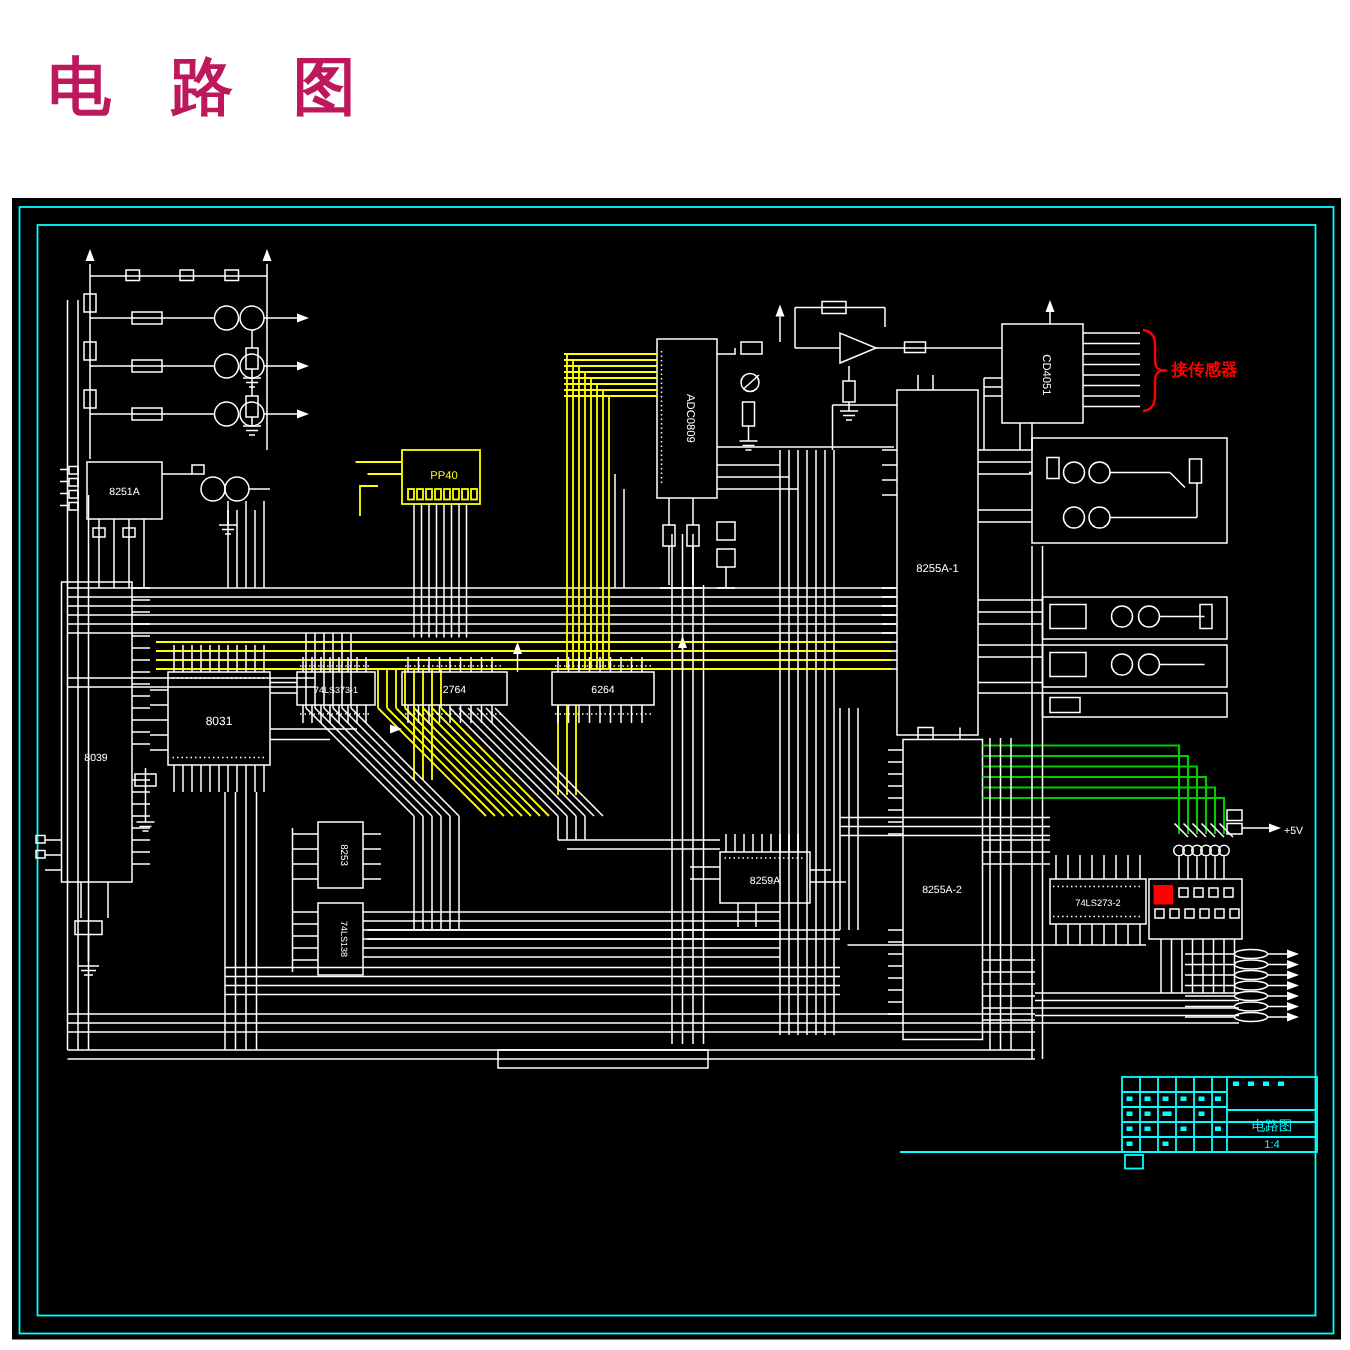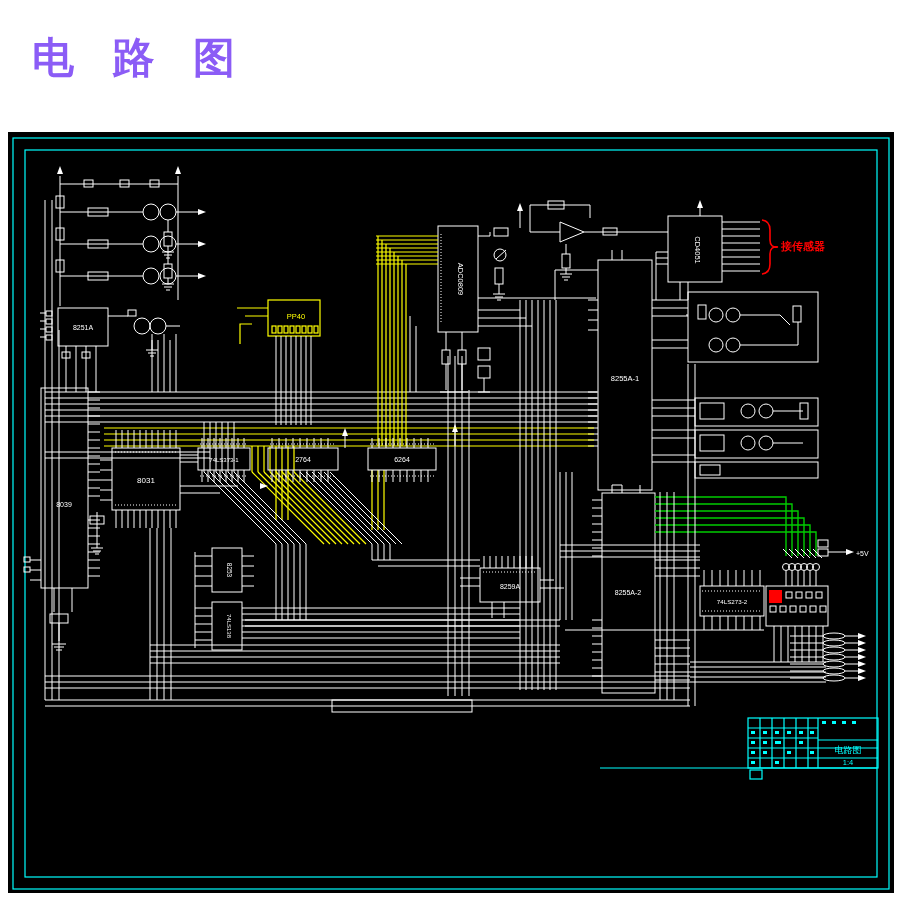--- a/index.html
+++ b/index.html
@@ -1,18 +1,18 @@
 <!DOCTYPE html>
 <html><head>
 <meta charset="utf-8">
 <style>
   html,body{margin:0;padding:0;background:#fff;width:900px;height:900px;overflow:hidden;}
   .page{position:relative;width:900px;height:900px;background:#ffffff;font-family:"Liberation Sans",sans-serif;}
-  .doc-title{position:absolute;left:32px;top:30px;font-family:Liberation Serif, serif;font-weight:bold;
-             font-size:42px;letter-spacing:14px;color:#8b5cf6;}
+  .doc-title{position:absolute;left:32px;top:30px;font-family:Liberation Sans, sans-serif;font-weight:bold;
+             font-size:42px;letter-spacing:14px;color:#be185d;}
   svg{position:absolute;left:0;top:0;}
   svg text{font-family:"Liberation Sans",sans-serif;}
   .w{stroke:#ffffff;stroke-width:1;fill:none;}
   .y{stroke:#ffff00;stroke-width:1.2;fill:none;}
   .g{stroke:#00cc00;stroke-width:1.4;fill:none;}
   .c{stroke:#00ffff;stroke-width:1.2;fill:none;}
   .r{stroke:#ff0000;stroke-width:1.6;fill:none;}
   .tw{fill:#ffffff;stroke:none;}
   .ty{fill:#ffff00;stroke:none;}
   .tc{fill:#00ffff;stroke:none;}

